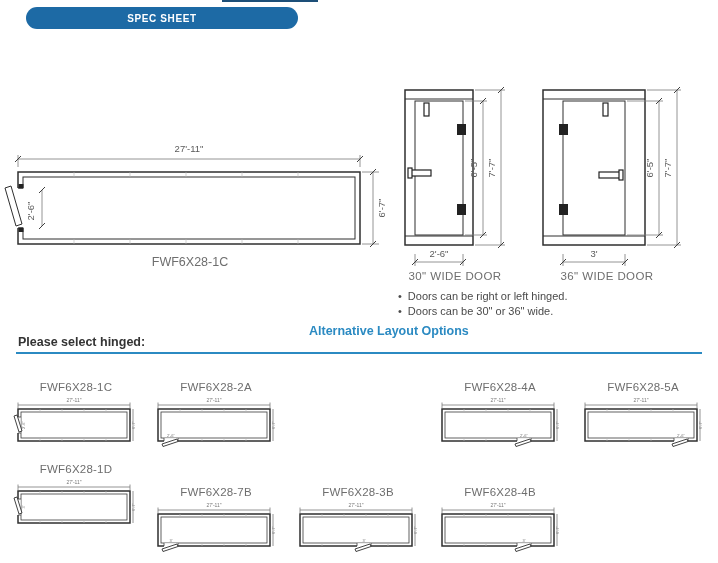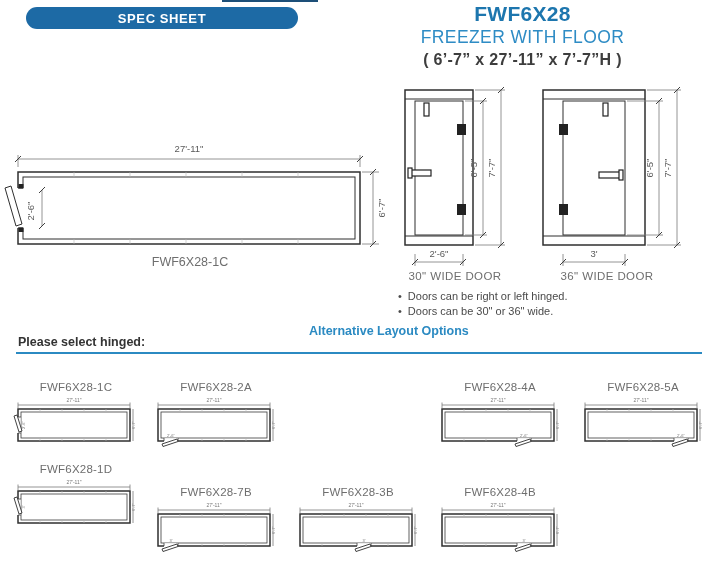--- a/index.html
+++ b/index.html
@@ -3,21 +3,21 @@
 <meta charset="utf-8">
 <style>
   html,body{margin:0;padding:0;background:#fff;}
   .page{position:relative;width:718px;height:563px;background:#ffffff;overflow:hidden;
         font-family:"Liberation Sans", sans-serif;}
 
   
   .ribbon-tail{position:absolute;left:222px;top:0;width:96px;height:2px;background:#1d4f78;}
   .banner{position:absolute;left:26px;top:7px;width:272px;height:22px;background:#1d6aa5;
           border-radius:12px;display:flex;align-items:center;justify-content:center;}
-  .banner span{color:#ffffff;font-size:13px;font-weight:bold;letter-spacing:.6px;}
+  .banner span{color:#ffffff;font-size:10px;font-weight:bold;letter-spacing:.6px;}
   .titleblock{position:absolute;left:385px;top:2px;width:275px;text-align:center;}
   .model{font-size:21px;font-weight:bold;color:#1d76ae;letter-spacing:.3px;}
   .product{font-size:17.5px;color:#2e8cc5;letter-spacing:.4px;margin-top:1px;}
   .hdims{font-size:16px;color:#3d3d3d;font-weight:600;margin-top:3px;letter-spacing:.3px;}
 
   
   svg{position:absolute;overflow:visible;}
   .wl{stroke:#2f2f2f;stroke-width:1.5;fill:#fff;}
   .wl2{stroke:#2f2f2f;stroke-width:1;fill:none;}
   .wl3{stroke:#3a3a3a;stroke-width:.8;fill:none;}
@@ -53,25 +53,20 @@
 <body>
 
 <div class="page">
 
   <div class="ribbon-tail"></div>
 
   <div class="banner">
     <span>SPEC SHEET</span>
   </div>
 
-  <div class="titleblock">
-    <div class="model">FWF6X28</div>
-    <div class="product">FREEZER WITH FLOOR</div>
-    <div class="hdims">( 6’-7” x 27’-11” x 7’-7”H )</div>
-  </div>
 
   <svg style="left:0;top:138px" width="395" height="134" viewBox="0 0 395 134">
     <text class="dimtxt" x="189" y="14" text-anchor="middle">27'-11"</text>
     <path class="dim" d="M18 21 H360 M18 17 V29 M360 17 V29"></path>
     <path class="tick" d="M15 24 L21 18 M357 24 L363 18"></path>
     <rect class="wl" x="18" y="34" width="342" height="72"></rect>
     <rect class="wl2" x="23" y="39" width="332" height="62"></rect>
     <path class="seam" d="M74 34 v5 M130 34 v5 M186 34 v5 M242 34 v5 M298 34 v5 M74 101 v5 M130 101 v5 M186 101 v5 M242 101 v5 M298 101 v5"></path>
     <rect x="16.8" y="50" width="7.4" height="40" fill="#ffffff" stroke="none"></rect>
     <path class="wl2" d="M18 50 H23 M18 90 H23"></path>

